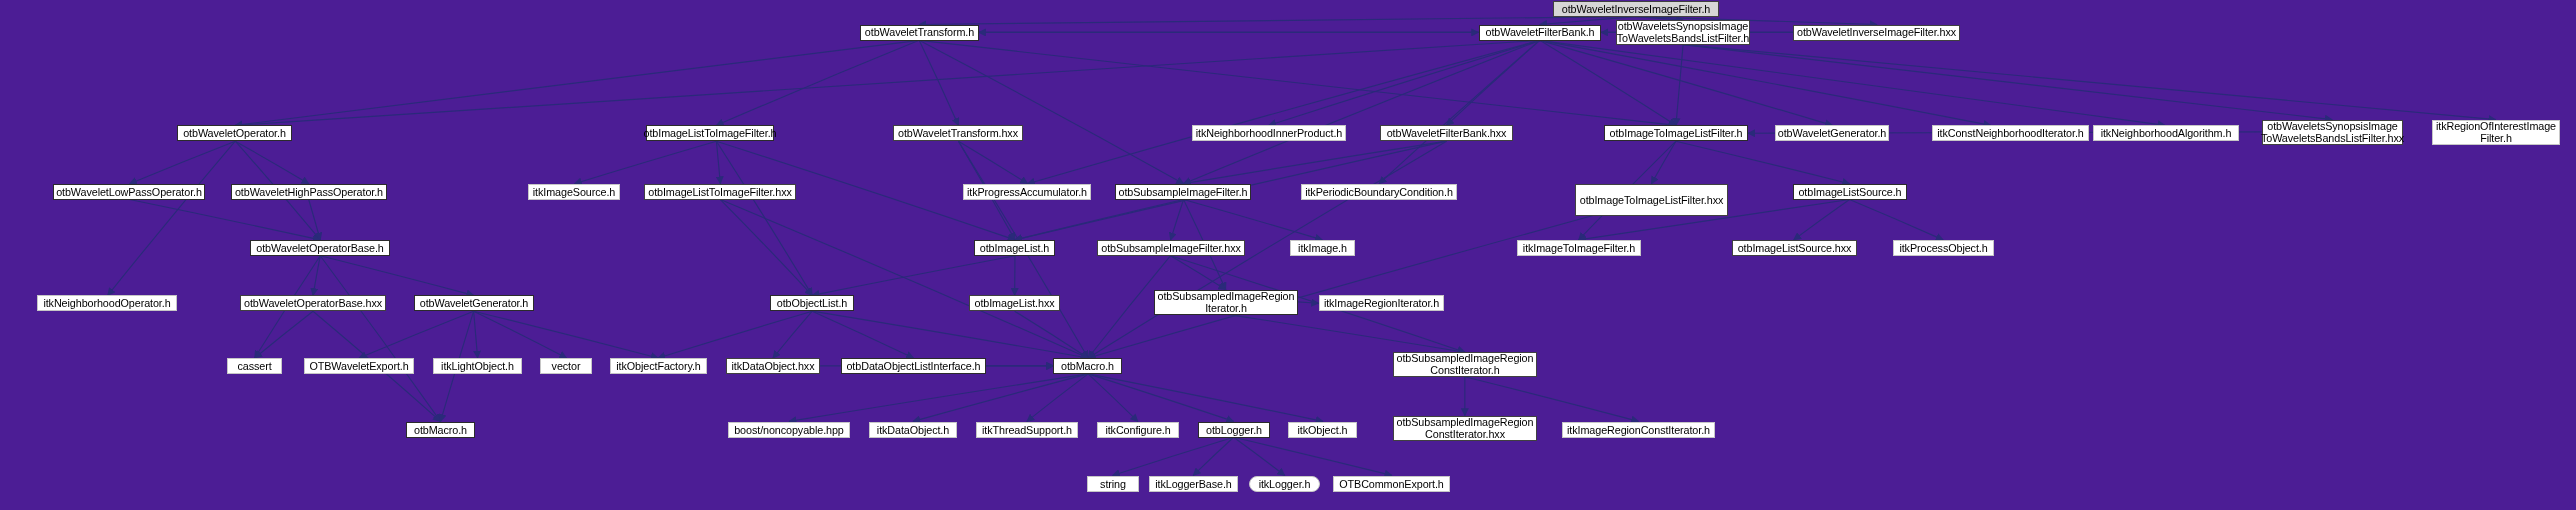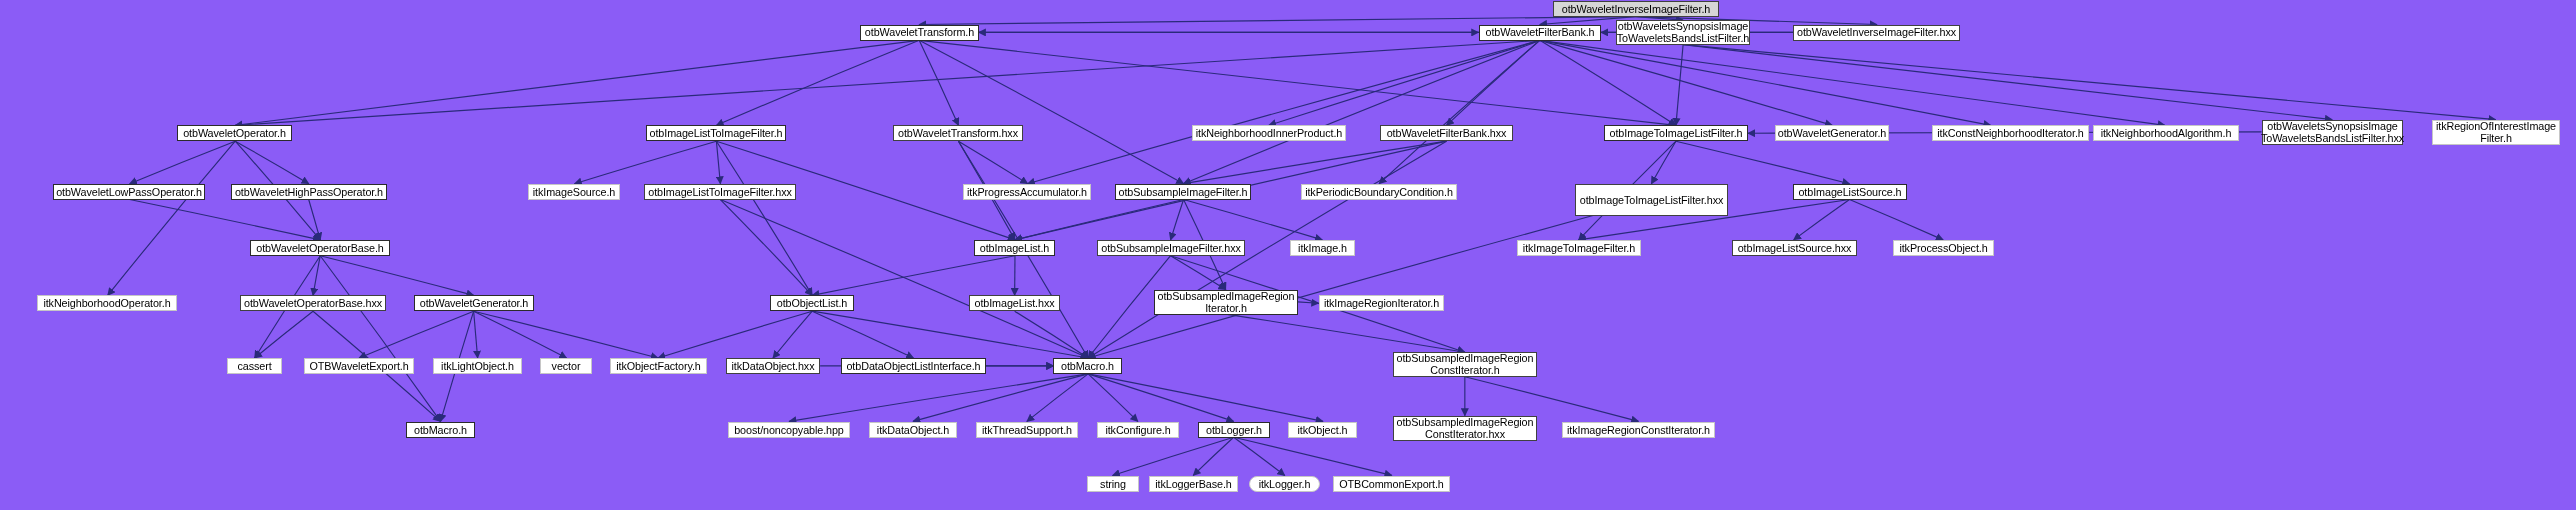--- a/index.html
+++ b/index.html
@@ -1,16 +1,16 @@
 <!DOCTYPE html>
 <html style="font-size:11.5px"><head>
 <meta charset="utf-8">
 <style>
   html,body{margin:0;padding:0;background:#ffffff;}
-  #canvas{position:relative;width:2576px;height:510px;background:#8b5cf6;
+  #canvas{position:relative;width:2576px;height:510px;background:#4c1d95;
           font-family:"Liberation Sans","DejaVu Sans",sans-serif;overflow:hidden;}
   #edges{position:absolute;left:0;top:0;width:2576px;height:510px;}
   .node{position:absolute;box-sizing:border-box;display:flex;align-items:center;
         justify-content:center;text-align:center;line-height:1.12;
         font-size:10.8px;color:#000000;background:#ffffff;white-space:pre-line;
         letter-spacing:-0.1px;}
   .node.ext{border:0.7px solid #c6c6c6;}
   .node.int{border:0.7px solid #2b2b2b;}
   .node.root{border:1.4px solid #404040;background:#d6d6d6;font-weight:400;}
   .node.hxx{border:1.4px solid #404040;}
@@ -121,21 +121,21 @@
       </g>
   </svg>
   <div id="node-layer">
       <div class="node root" style="left: 1553px; top: 0.7px; width: 166px; height: 16px;">otbWaveletInverseImageFilter.h</div>
       <div class="node int" style="left: 860px; top: 24.5px; width: 119px; height: 16px;">otbWaveletTransform.h</div>
       <div class="node int" style="left: 1479px; top: 24.5px; width: 122px; height: 16px;">otbWaveletFilterBank.h</div>
       <div class="node hxx" style="left: 1616px; top: 20px; width: 134px; height: 24.5px;">otbWaveletsSynopsisImage
 ToWaveletsBandsListFilter.h</div>
       <div class="node hxx" style="left: 1793px; top: 24.5px; width: 167px; height: 16px;">otbWaveletInverseImageFilter.hxx</div>
       <div class="node int" style="left: 177px; top: 125px; width: 115px; height: 16px;">otbWaveletOperator.h</div>
-      <div class="node int" style="left: 646px; top: 125px; width: 140px; height: 16px;">otbImageListToImageFilter.h</div>
+      <div class="node int" style="left: 646px; top: 125px; width: 128px; height: 16px;">otbImageListToImageFilter.h</div>
       <div class="node hxx" style="left: 893px; top: 125px; width: 130px; height: 16px;">otbWaveletTransform.hxx</div>
       <div class="node ext" style="left: 1192px; top: 125px; width: 154px; height: 16px;">itkNeighborhoodInnerProduct.h</div>
       <div class="node hxx" style="left: 1380px; top: 125px; width: 133px; height: 16px; text-align: right;">otbWaveletFilterBank.hxx</div>
       <div class="node int" style="left: 1604px; top: 125px; width: 144px; height: 16px;">otbImageToImageListFilter.h</div>
       <div class="node ext" style="left: 1775px; top: 125px; width: 114px; height: 16px;">otbWaveletGenerator.h</div>
       <div class="node ext" style="left: 1912px; top: 125px; width: 157px; height: 16px; margin-left: 20px;">itkConstNeighborhoodIterator.h</div>
       <div class="node ext" style="left: 2093px; top: 125px; width: 146px; height: 16px;">itkNeighborhoodAlgorithm.h</div>
       <div class="node hxx" style="left: 2262px; top: 120px; width: 141px; height: 24.5px;">otbWaveletsSynopsisImage
 ToWaveletsBandsListFilter.hxx</div>
       <div class="node ext" style="left: 2432px; top: 120px; width: 128px; height: 24.5px;">itkRegionOfInterestImage

